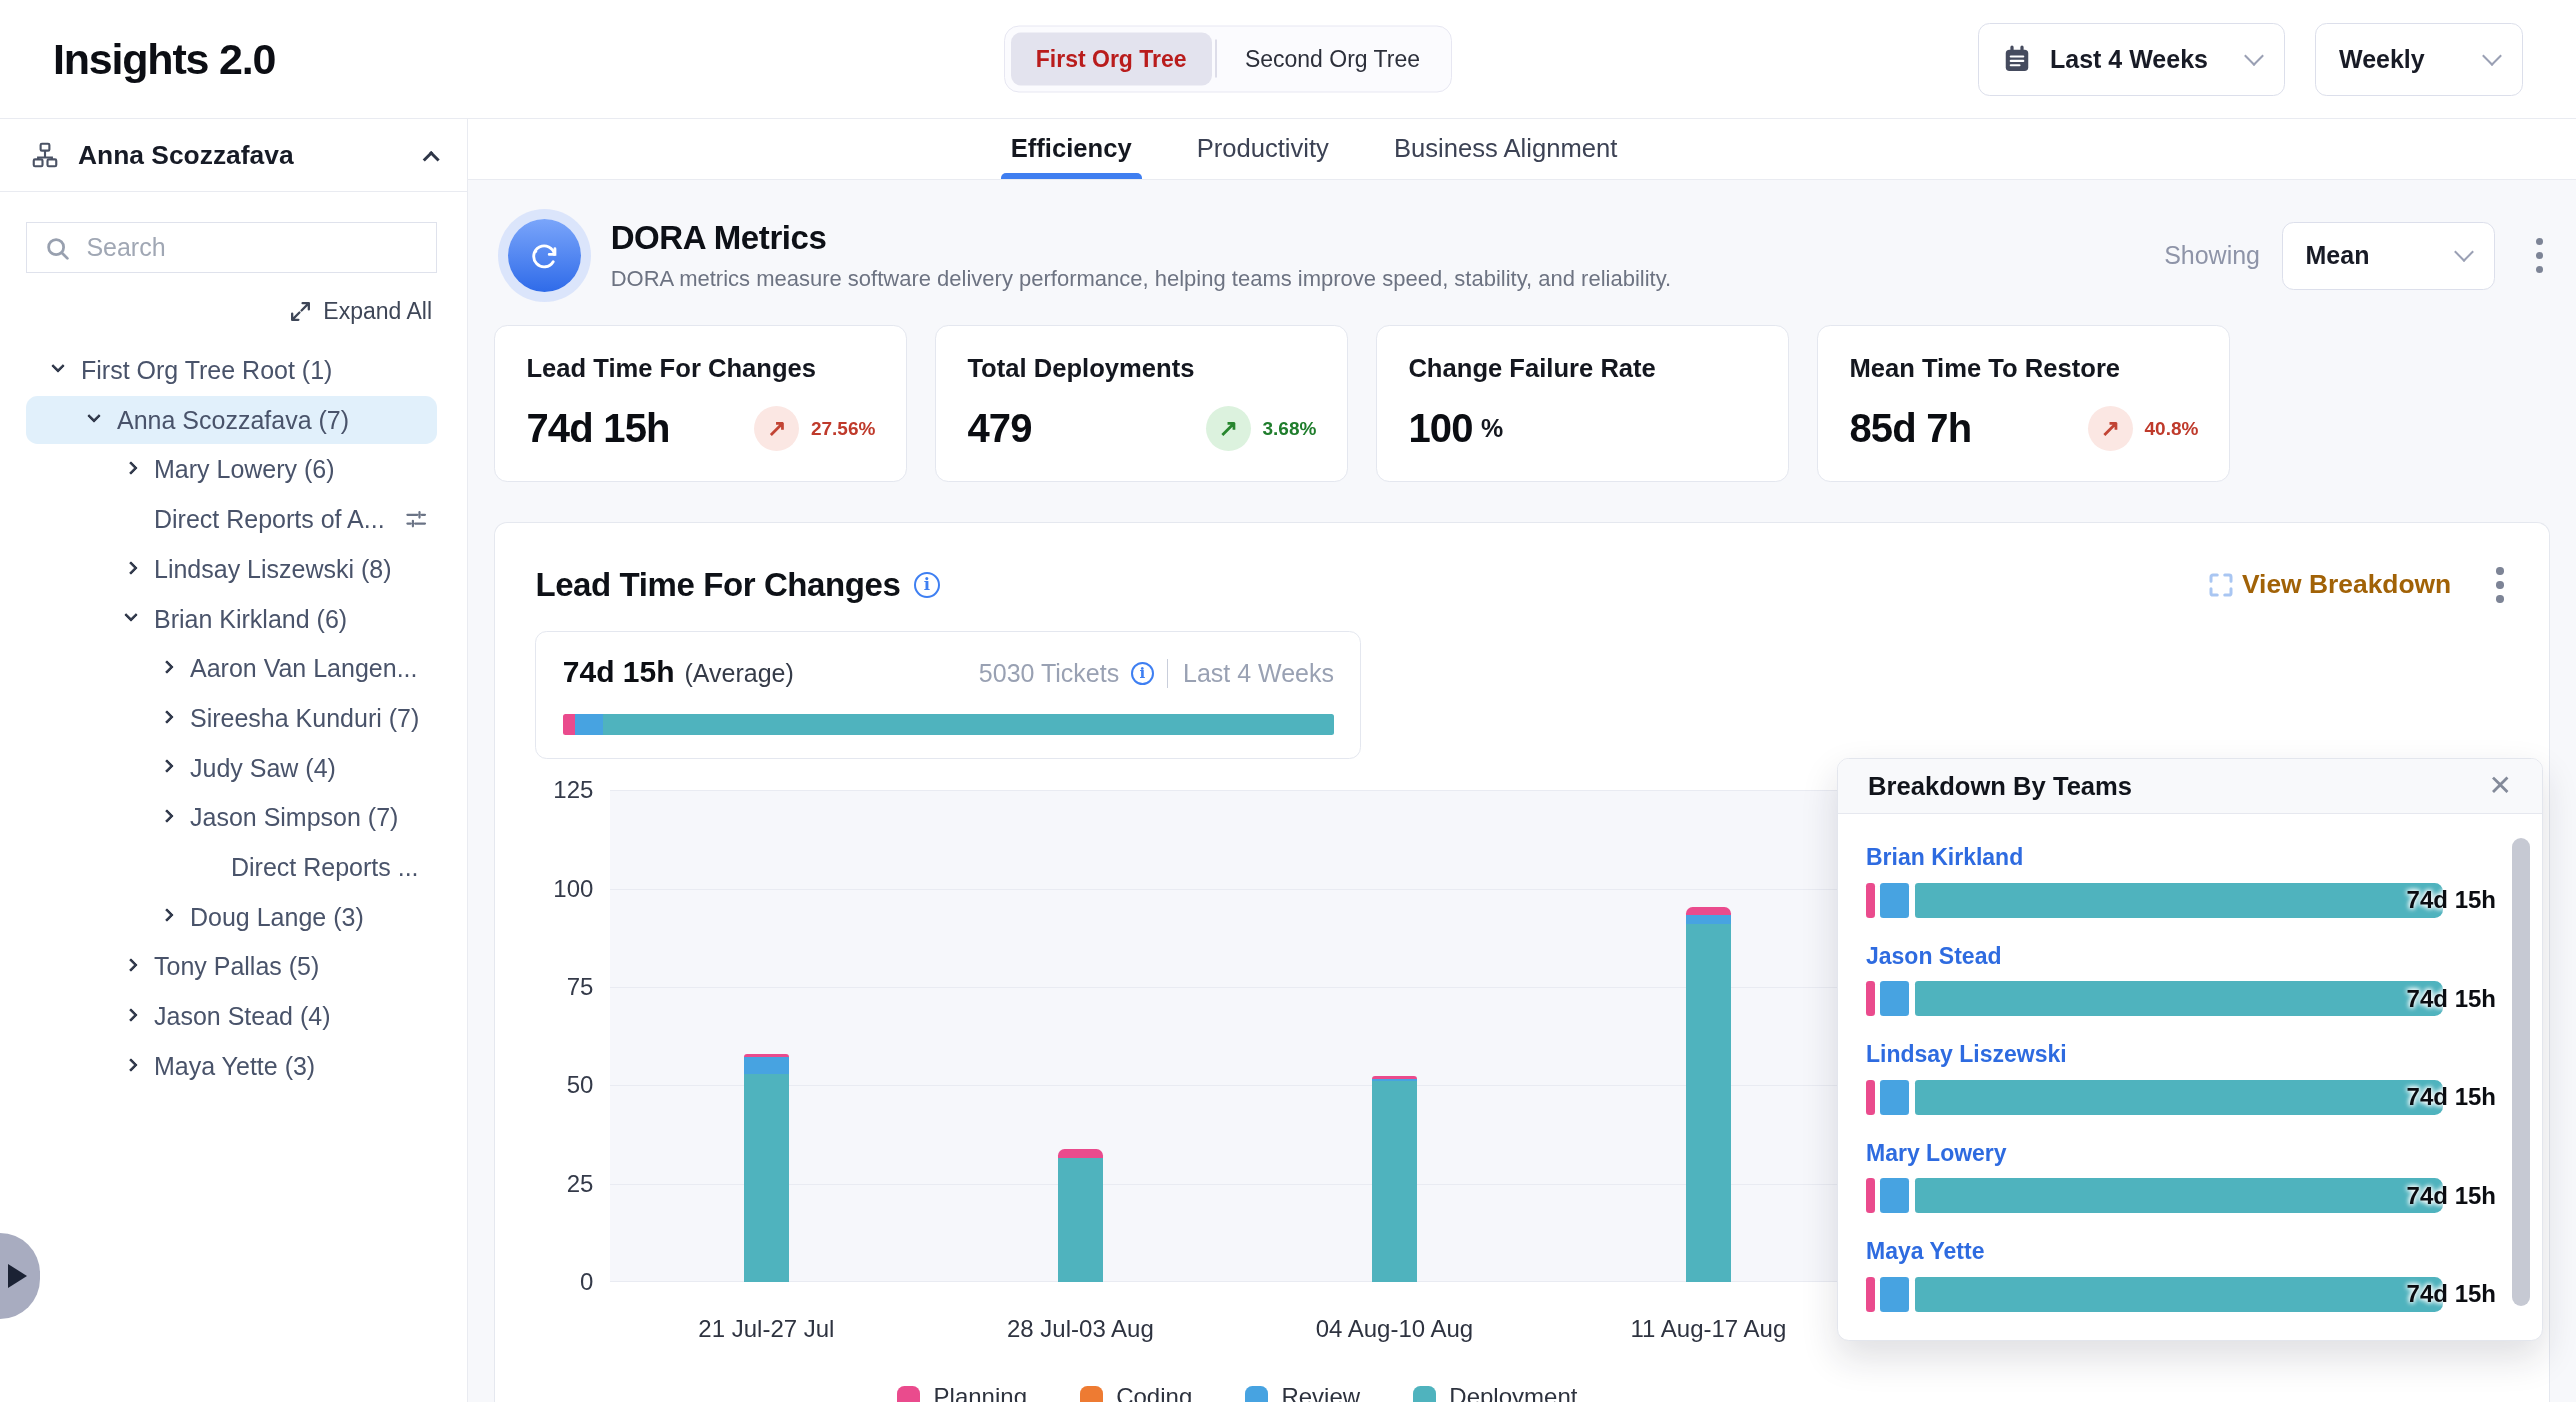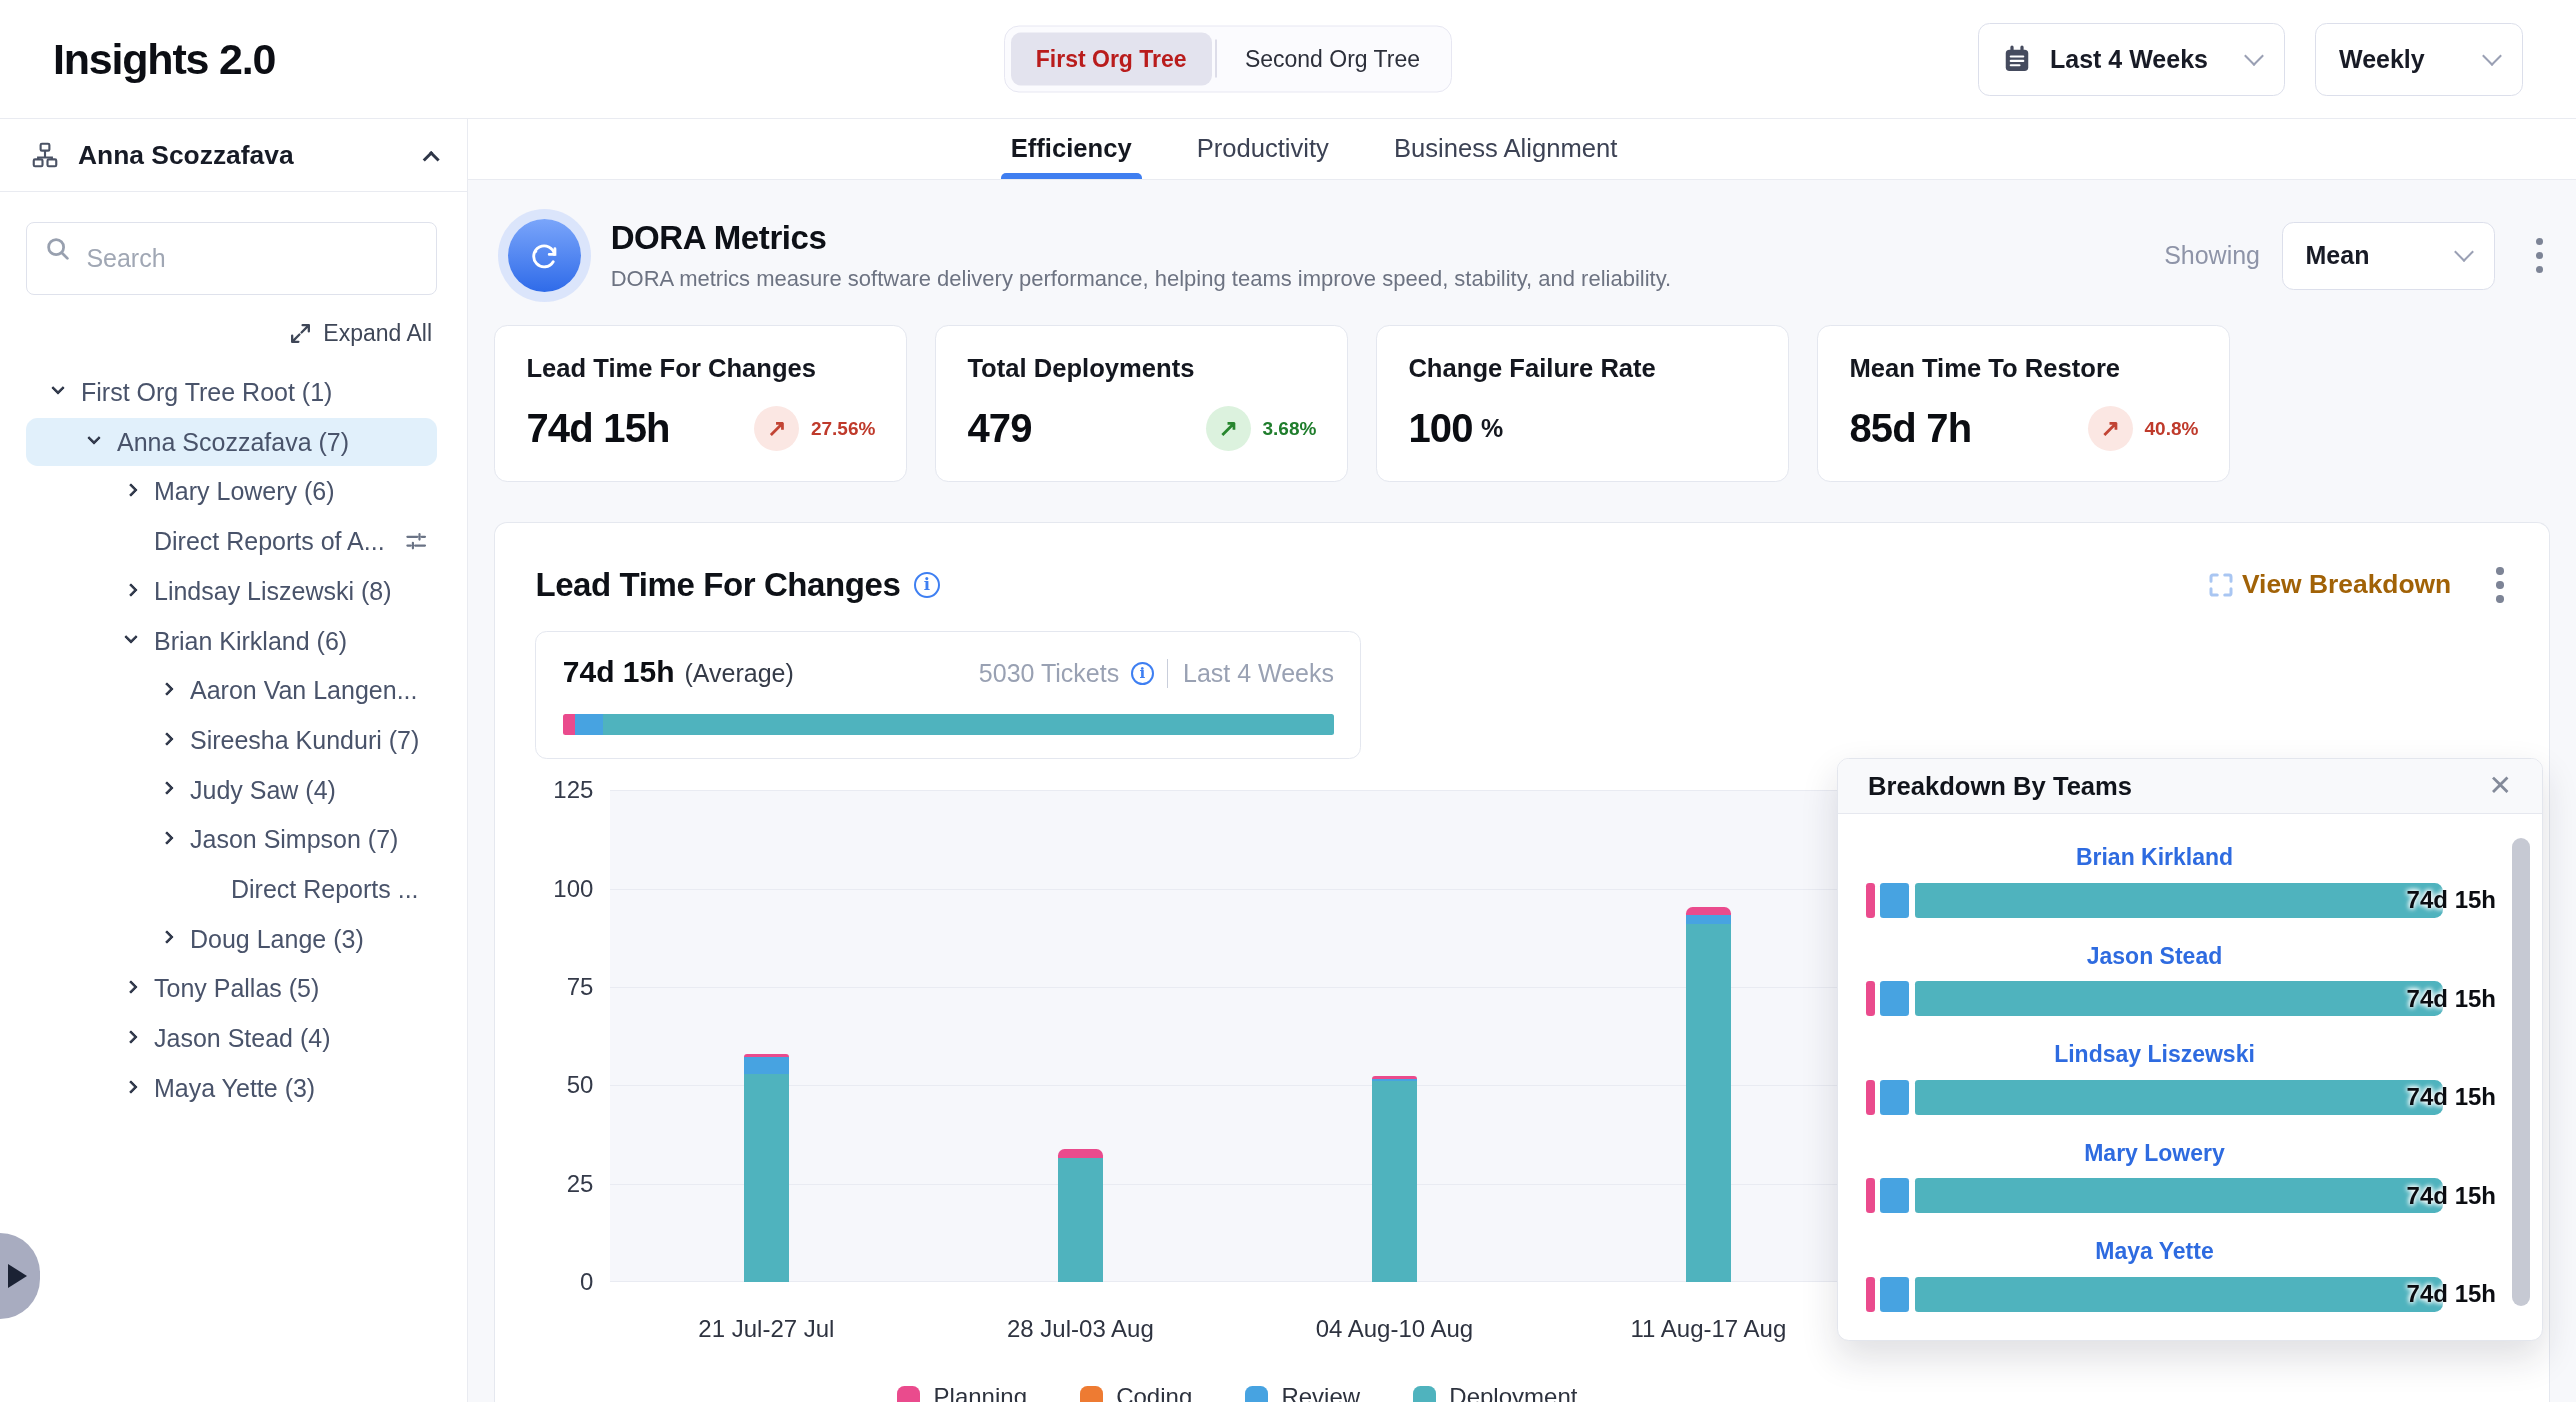--- a/index.html
+++ b/index.html
@@ -30,21 +30,21 @@
   
   .layout{display:flex;height:1284px;}
   .sidebar{width:468px;min-width:468px;background:#fff;border-right:0.8px solid #e9ebf1;
            display:flex;flex-direction:column;}
   .sidebar-header{height:73px;border-bottom:0.8px solid #e9ebf1;display:flex;align-items:center;
                   padding:0 30px;gap:18px;cursor:pointer;}
   .person-name{font-size:26.4px;font-weight:600;color:#171b26;}
   .chev-up{display:inline-block;width:12.4px;height:12.4px;border-right:3.3px solid #2e3648;
            border-bottom:3.3px solid #2e3648;transform:rotate(-135deg);margin-left:auto;margin-top:8.3px;}
   .search-wrap{position:relative;margin:30px 30px 0 26.4px;}
-  .search-input{width:100%;height:73px;border:1.7px solid #dfe2ec;border-radius:8px;
+  .search-input{width:100%;height:51px;border:1.7px solid #dfe2ec;border-radius:0;
                 padding:0 20px 0 59px;font:inherit;font-size:25px;color:#30343f;outline:none;}
   .search-input::placeholder{color:#a0a7b4;}
   .search-ic{position:absolute;left:16.5px;top:11.6px;}
   .expand-all{display:flex;align-items:center;gap:10px;margin:25px 35px 6.6px auto;
               font-size:23px;color:#3e4657;cursor:pointer;}
   .tree{margin-top:15px;font-size:25px;color:#49536a;overflow:hidden;}
   .tree-row{display:flex;align-items:center;height:48px;margin:0 30px 1.7px 26.4px;border-radius:11.6px;cursor:pointer;}
   .tree-row.selected{background:#e1f0fb;}
   .tree-chev{width:20px;min-width:20px;height:20px;margin-right:11.6px;position:relative;}
   .tree-chev i{position:absolute;left:3.3px;top:3.3px;width:10px;height:10px;
@@ -130,21 +130,21 @@
   .bar-seg{width:100%;}
   .x-axis{display:flex;margin-left:74px;width:1256px;margin-top:33px;}
   .x-axis .xl{flex:1;text-align:center;font-size:24px;color:#2e3340;}
   .legend{display:flex;justify-content:center;gap:53px;margin:40px 0 0 74px;width:1256px;}
   .legend-item{display:flex;align-items:center;gap:13.2px;font-size:24px;color:#2d323e;cursor:pointer;}
   .legend-sw{width:23px;height:23px;border-radius:7.4px;flex:none;}
 
   
   .breakdown{position:absolute;left:1837px;top:758px;width:706px;height:583px;background:#fff;
              border:0.8px solid #e3e6ed;border-radius:11.6px;box-shadow:0 16.5px 37px rgba(25,30,50,.14);
-             z-index:10;overflow:hidden;text-align:center;}
+             z-index:10;overflow:hidden;}
   .bd-head{height:55px;background:#f8f9fb;border-bottom:0.8px solid #e6e8ef;display:flex;
            align-items:center;padding:0 30px;}
   .bd-title{font-size:25.6px;font-weight:700;color:#11141b;}
   .bd-close{margin-left:auto;font-size:28px;color:#838a99;cursor:pointer;line-height:1;}
   .bd-close::before{content:"\2715";}
   .bd-body{padding:30px 99px 0 28px;}
   .team-row{margin-bottom:25px;}
   .team-name{font-size:23px;font-weight:700;color:#2e6be0;cursor:pointer;display:inline-block;}
   .team-bar{position:relative;display:flex;align-items:center;height:35px;margin-top:11.6px;}
   .team-seg{height:100%;border-radius:3.3px;margin-right:5.8px;flex:none;}

